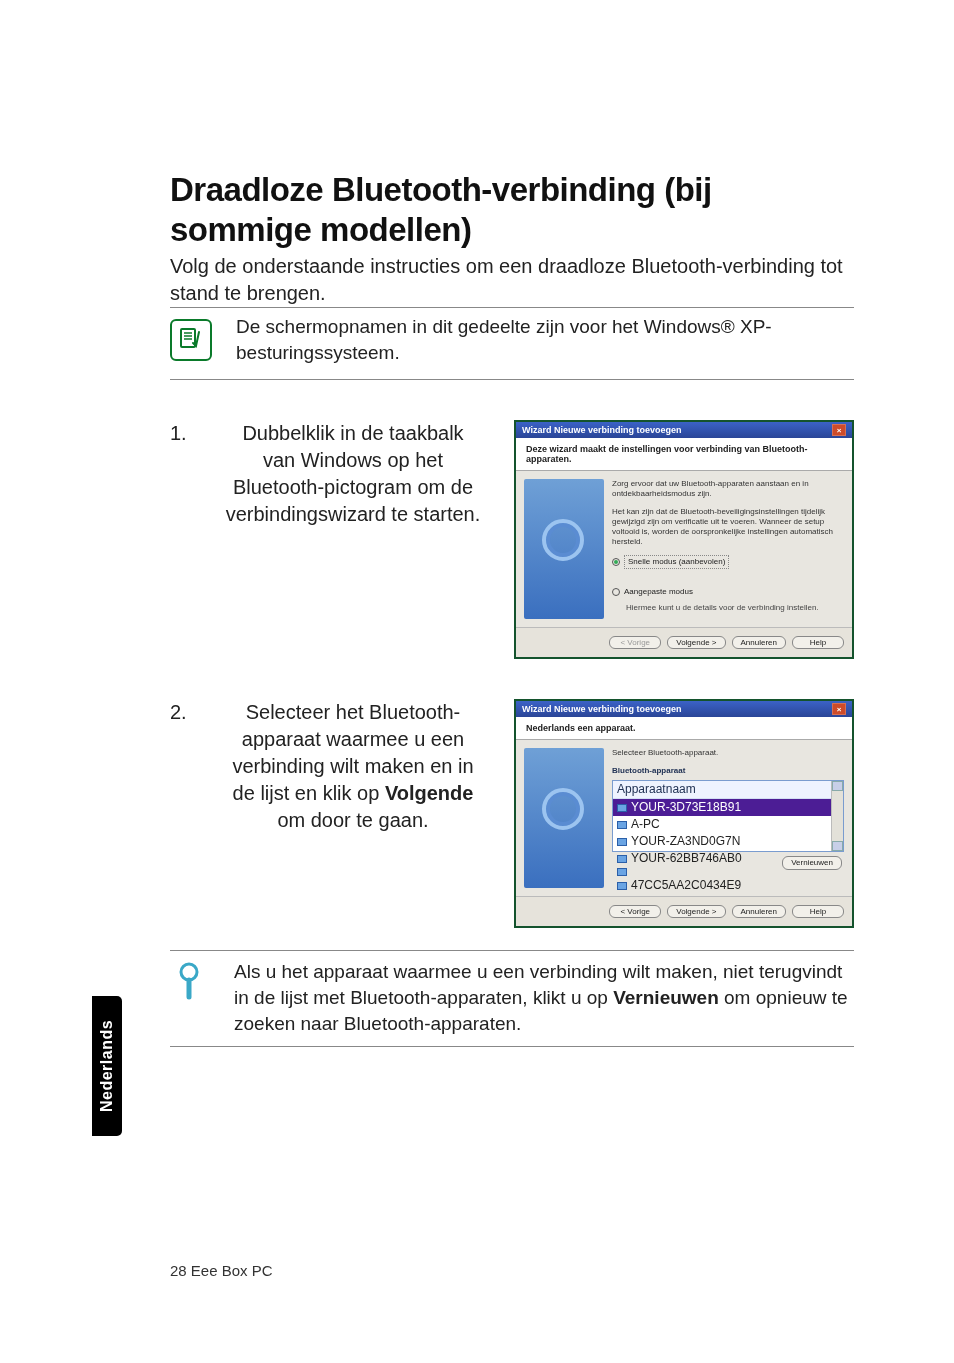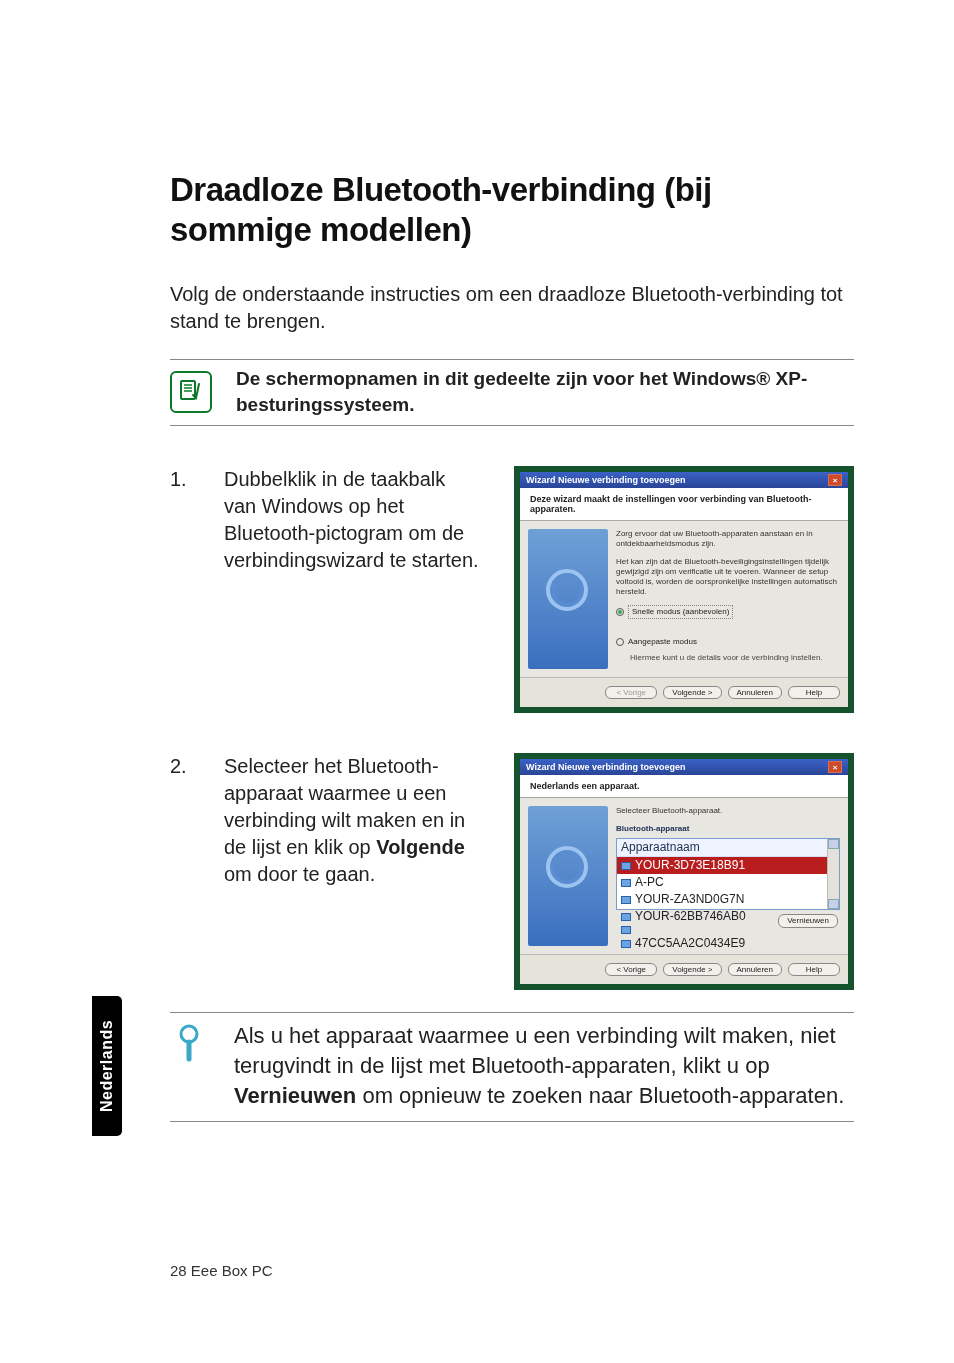--- a/index.html
+++ b/index.html
@@ -15,33 +15,31 @@
     padding: 170px 100px 0 170px;
   }
   h1 {
     font-weight: 900;
     font-size: 33px;
     line-height: 1.2;
     letter-spacing: -0.5px;
     color: #111;
   }
   .intro {
-    margin-top: 32px;
+    margin-top: 4px;
     font-size: 20px;
     line-height: 1.35;
   }
   .note-row {
     display: flex;
     gap: 24px;
     border-top: 1px solid #888;
     border-bottom: 1px solid #888;
-    margin-top: 24px;
-    padding: 6px 0 8px 0;
+    padding: 6px 0 14px 0;
     align-items: center;
-    font-weight: bold;
   }
   .note-text { font-size: 19px; line-height: 1.35; }
   .note-icon-box {
     width: 42px; height: 42px;
     border: 2px solid #0a7a2a;
     border-radius: 6px;
     display: flex; align-items: center; justify-content: center;
     flex: 0 0 42px;
   }
   .step-row {
@@ -54,26 +52,27 @@
     width: 32px;
     font-size: 20px;
     flex: 0 0 32px;
     padding-top: 2px;
   }
   .step-text {
     font-size: 20px;
     line-height: 1.35;
     flex: 1;
     padding-right: 10px;
+    text-align: center;
   }
   .step-text .lead { font-weight: 300; }
   .step-text b { font-weight: 700; }
   .screenshot {
     width: 340px; flex: 0 0 340px;
-    border: 6px solid #14532d;
+    border: 2px solid #14532d;
     background: #e8e6e0;
     font-size: 9px;
     color: #222;
   }
   .winxp-titlebar {
     background: linear-gradient(#3b62c7, #2a4597);
     color: #fff;
     font-weight: 700;
     padding: 2px 6px;
     display: flex; justify-content: space-between; align-items: center;
@@ -115,33 +114,33 @@
   }
   .winbtn.disabled { color:#999; }
   .device-box {
     border:1px solid #7a9ccf; background:#fff; margin-top:4px;
     font-size:12px;
   }
   .device-list { max-height: 70px; display:flex; }
   .device-items { flex:1; }
   .device-items .hdr { background:#eef3ff; color:#235; padding:1px 4px; border-bottom:1px solid #d3dff4;}
   .device-items .row { padding:1px 4px; display:flex; gap:4px; align-items:center;}
-  .device-items .row.sel { background:#b91c1c; color:#fff;}
+  .device-items .row.sel { background:#4c1d95; color:#fff;}
   .pci { width:10px; height:8px; background:#6aa4e3; border:1px solid #2b5fa8; display:inline-block;}
   .scroll { width:12px; background:#e3e1d9; border-left:1px solid #bbb; position:relative;}
   .scroll .arr{height:10px;background:#c8cfe8;border:1px solid #8aa;}
   .refresh-row { display:flex; justify-content:flex-end; padding:4px 2px;}
   .tip-row {
     display:flex; gap:24px; margin-top: 22px;
     border-bottom: 1px solid #888; border-top: 1px solid #888;
     padding: 8px 0 10px 0;
     align-items:flex-start;
   }
   .tip-icon { width: 40px; flex:0 0 40px; display:flex; justify-content:center; padding-top:2px;}
-  .tip-text { font-size: 22px; line-height:1.35; flex:1;}
+  .tip-text { font-size: 19px; line-height:1.35; flex:1;}
   .lang-tab {
     position: absolute;
     left: 92px; top: 996px;
     width: 30px; height: 140px;
     background: #000; color:#fff;
     font-weight:700;
     border-radius: 5px 0 0 5px;
     display:flex; align-items:center; justify-content:center;
     writing-mode: vertical-rl;
     transform: rotate(180deg);

